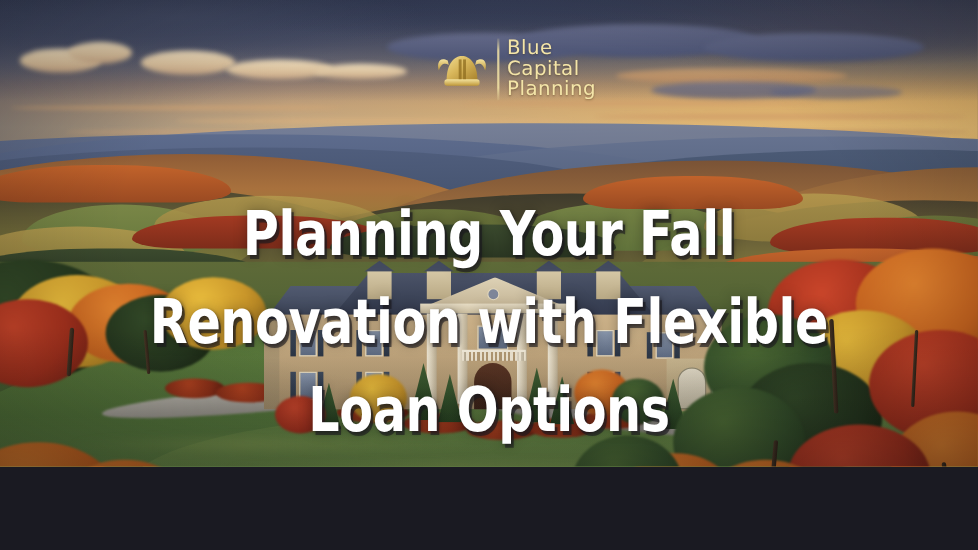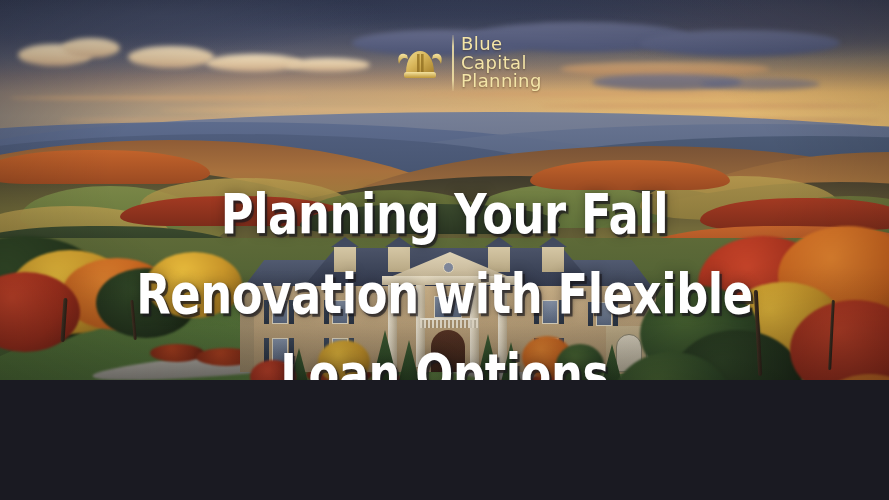--- a/index.html
+++ b/index.html
@@ -1,21 +1,21 @@
 <!DOCTYPE html>
 <html><head>
 <meta charset="utf-8">
 <title>Blue Vikings Capital — Planning Your Fall Renovation with Flexible Loan Options</title>
 <style>
   * { margin:0; padding:0; box-sizing:border-box; }
   html,body { width:889px; height:500px; overflow:hidden; background:#1a1a22; }
   body { font-family:"Liberation Sans", sans-serif; }
 
   #hero {
-    position:relative; width:889px; height:380px; overflow:hidden;
+    position:relative; width:889px; height:424px; overflow:hidden;
     background:#2b3348;
   }
 
   
   .sky {
     position:absolute; left:0; top:0; width:889px; height:200px;
     background:
       linear-gradient(to right, rgba(60,72,104,.55) 0%, rgba(80,86,110,.25) 30%, rgba(190,150,80,.35) 70%, rgba(215,170,85,.5) 100%),
       linear-gradient(to bottom,
         #4c566e 0%, #56607a 8%, #6b6f84 16%,

